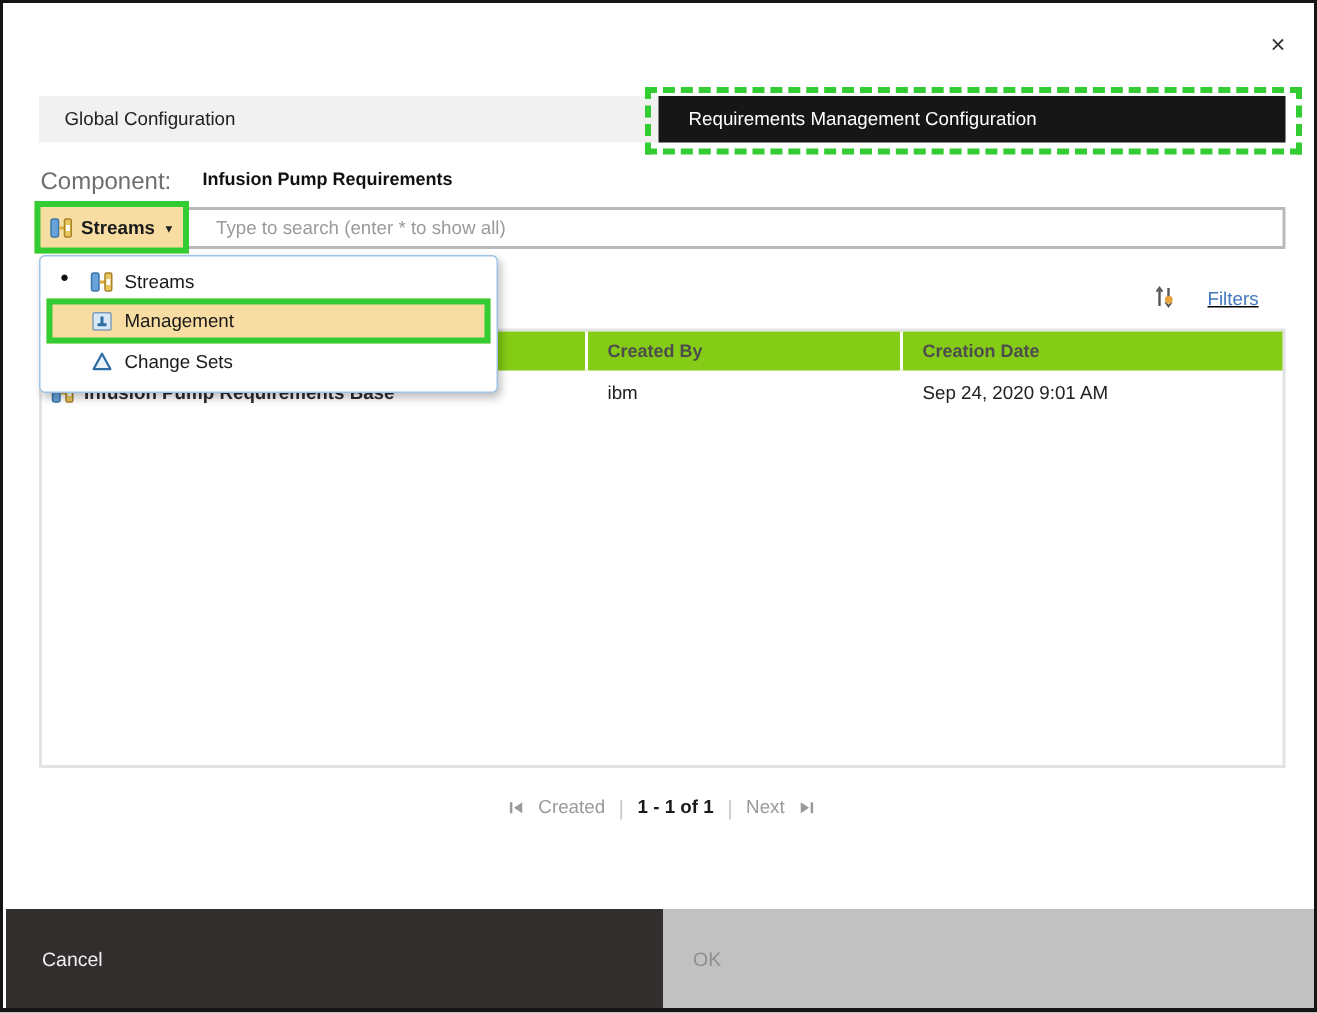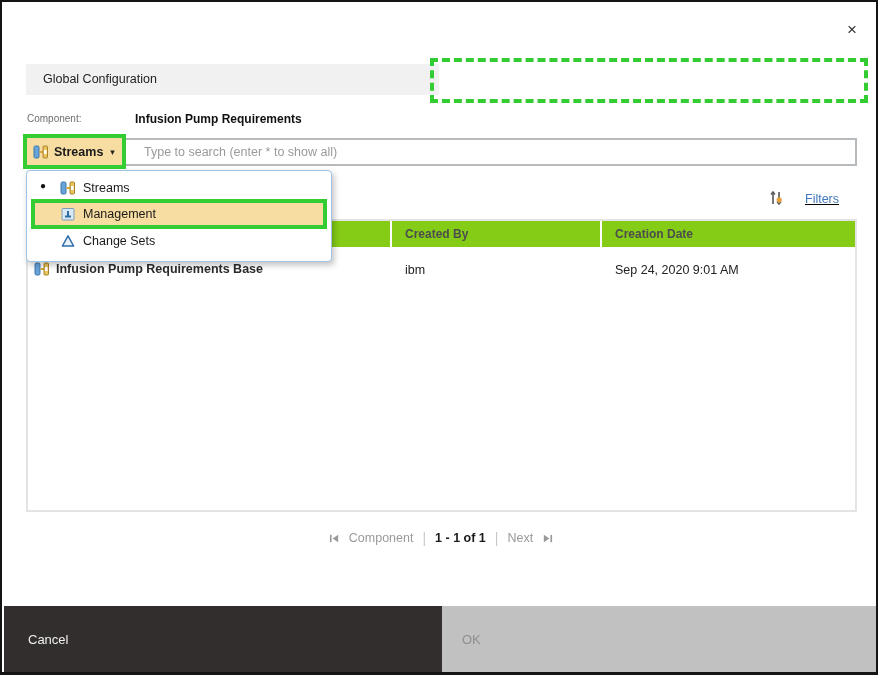--- a/index.html
+++ b/index.html
@@ -20,21 +20,21 @@
   }
   
   .tab { position:absolute; top:62px; height:31px; line-height:31px; font-size:12.5px; cursor:pointer; }
   .tab-global { left:24px; width:413px; background:#f1f1f2; color:#222; padding-left:17px; }
   .tab-rm { left:437px; width:418px; background:#161616; color:#ffffff; padding-left:20px; }
   .annot-dashed {
     position:absolute; left:428px; top:56px; width:438px; height:45px;
     border:4px dashed #33cc33; pointer-events:none; z-index:30;
   }
   
-  .component-label { position:absolute; left:25px; top:111px; font-size:10px; color:#6e6e6e; }
+  .component-label { position:absolute; left:25px; top:111px; font-size:16px; color:#6e6e6e; }
   .component-value { position:absolute; left:133px; top:110px; font-size:12px; font-weight:bold; color:#111; }
   
   .search-input {
     position:absolute; left:24px; top:136px; width:831px; height:28px;
     border:2px solid #b6babd; background:#fff;
     font-family:"Liberation Sans", sans-serif; font-size:12.5px; color:#333;
     padding-left:116px; outline:none;
   }
   .search-input::placeholder { color:#9a9a9a; opacity:1; }
   .type-selector-wrap {
@@ -63,21 +63,21 @@
   
   .filters { position:absolute; left:766px; top:188px; display:flex; align-items:flex-end; gap:21px; cursor:pointer;text-decoration:underline; }
   .filters .f-label { font-size:12.5px; color:#4178be; }
   
   .grid { position:absolute; left:24px; top:217px; width:831px; height:293px; border:2px solid #e3e3e3; background:#fff; }
   .grid-header { display:flex; height:26px; background:#84cc16; }
   .gh-cell { line-height:26px; font-size:12px; font-weight:bold; color:#4d4d4d; border-right:2px solid #fff; padding-left:13px; }
   .gh-name { width:364px; }
   .gh-createdby { width:210px; }
   .gh-date { flex:1; border-right:none; }
-  .grid-row { display:flex; height:30px; align-items:flex-end; cursor:pointer; }
+  .grid-row { display:flex; height:30px; align-items:center; cursor:pointer; }
   .gr-name { width:364px; display:flex; align-items:center; padding-left:6px; }
   .gr-name .row-label { font-size:12.5px; font-weight:bold; color:#2b2b2b; margin-left:6px; white-space:nowrap; }
   .gr-createdby { width:210px; padding-left:13px; font-size:12.5px; color:#222; }
   .gr-date { flex:1; padding-left:13px; font-size:12.5px; color:#222; }
   
   .pagination {
     position:absolute; left:0; top:528px; width:878px;
     display:flex; justify-content:center; align-items:center; gap:9px;
     font-size:12.5px; color:#9a9a9a;
   }
@@ -98,20 +98,23 @@
 </style>
 </head>
 <body>
 
 <div class="dialog">
 
   <div class="close-btn">×</div>
 
   <div class="tab tab-global">
     <span>Global Configuration</span>
+  </div>
+  <div class="tab tab-rm">
+    <span>Requirements Management Configuration</span>
   </div>
   <div class="annot-dashed"></div>
 
   <div class="component-label">Component:</div>
   <div class="component-value">Infusion Pump Requirements</div>
 
   <input class="search-input" type="text" placeholder="Type to search (enter * to show all)" style="">
 
   <div class="type-selector-wrap">
     <div class="type-selector">
@@ -198,21 +201,21 @@
   </div>
 
   <div class="pagination">
     <span class="pg-btn">
       <svg width="11" height="11" viewBox="0 0 12 12">
         <rect x="1" y="2" width="1.8" height="8" fill="#9a9a9a"></rect>
         <path d="M10 2 L4 6 L10 10 Z" fill="#9a9a9a"></path>
       </svg>
     </span>
     <span class="pg-btn">
-      <span>Component</span>
+      <span>Created</span>
     </span>
     <span class="pg-sep">|</span>
     <span class="pg-range">1 - 1 of 1</span>
     <span class="pg-sep">|</span>
     <span class="pg-btn">
       <span>Next</span>
     </span>
     <span class="pg-btn">
       <svg width="11" height="11" viewBox="0 0 12 12">
         <path d="M2 2 L8 6 L2 10 Z" fill="#9a9a9a"></path>

